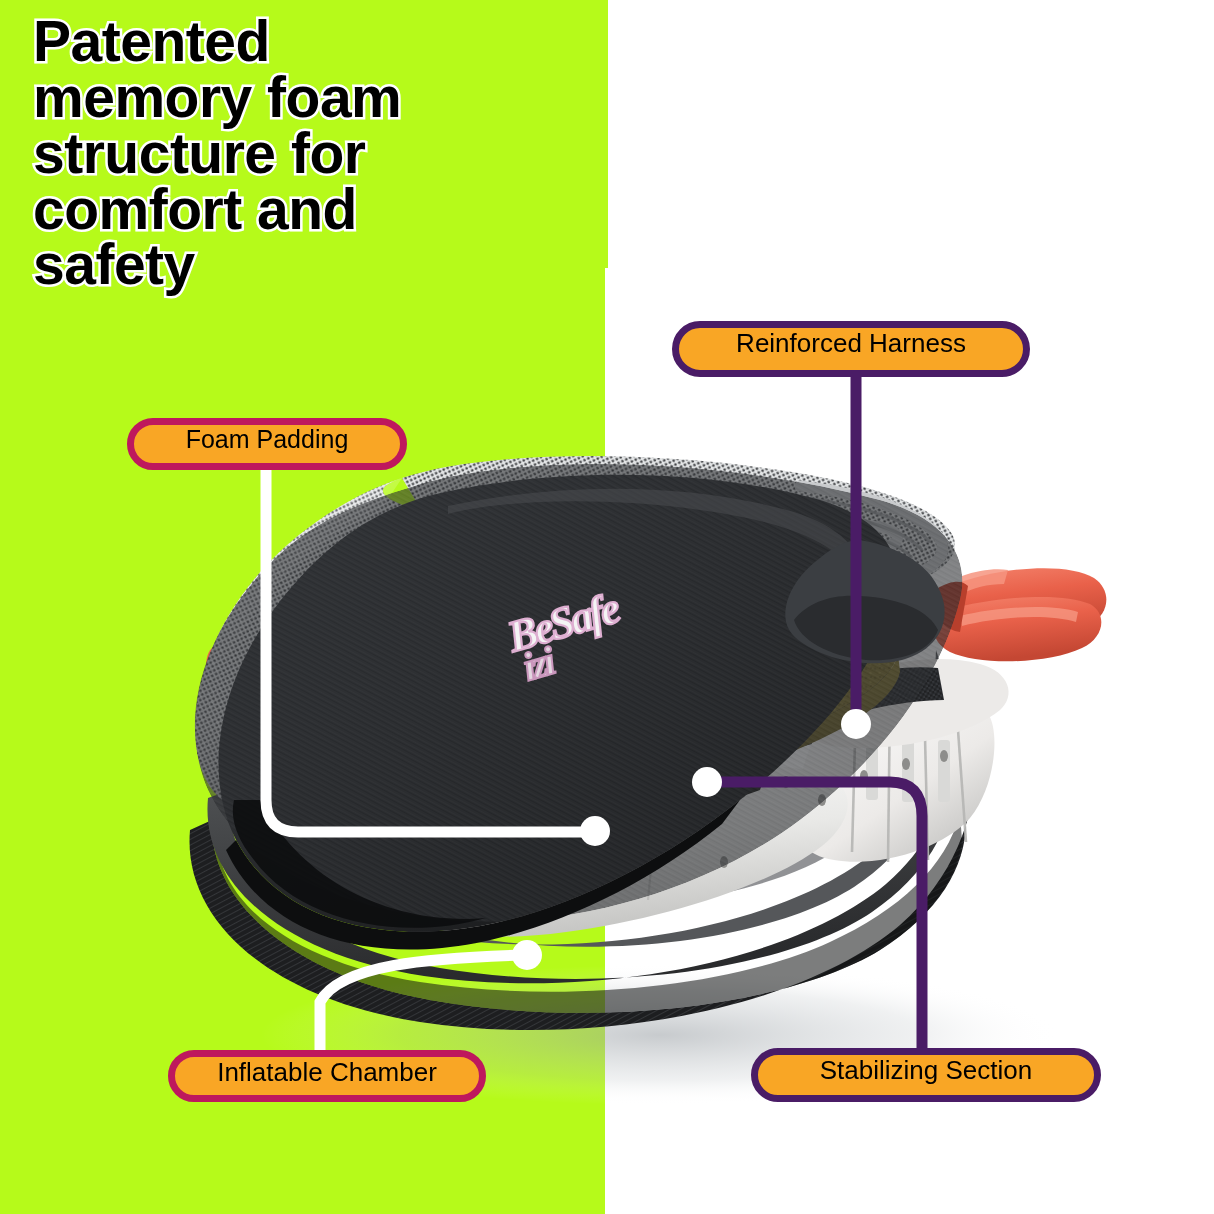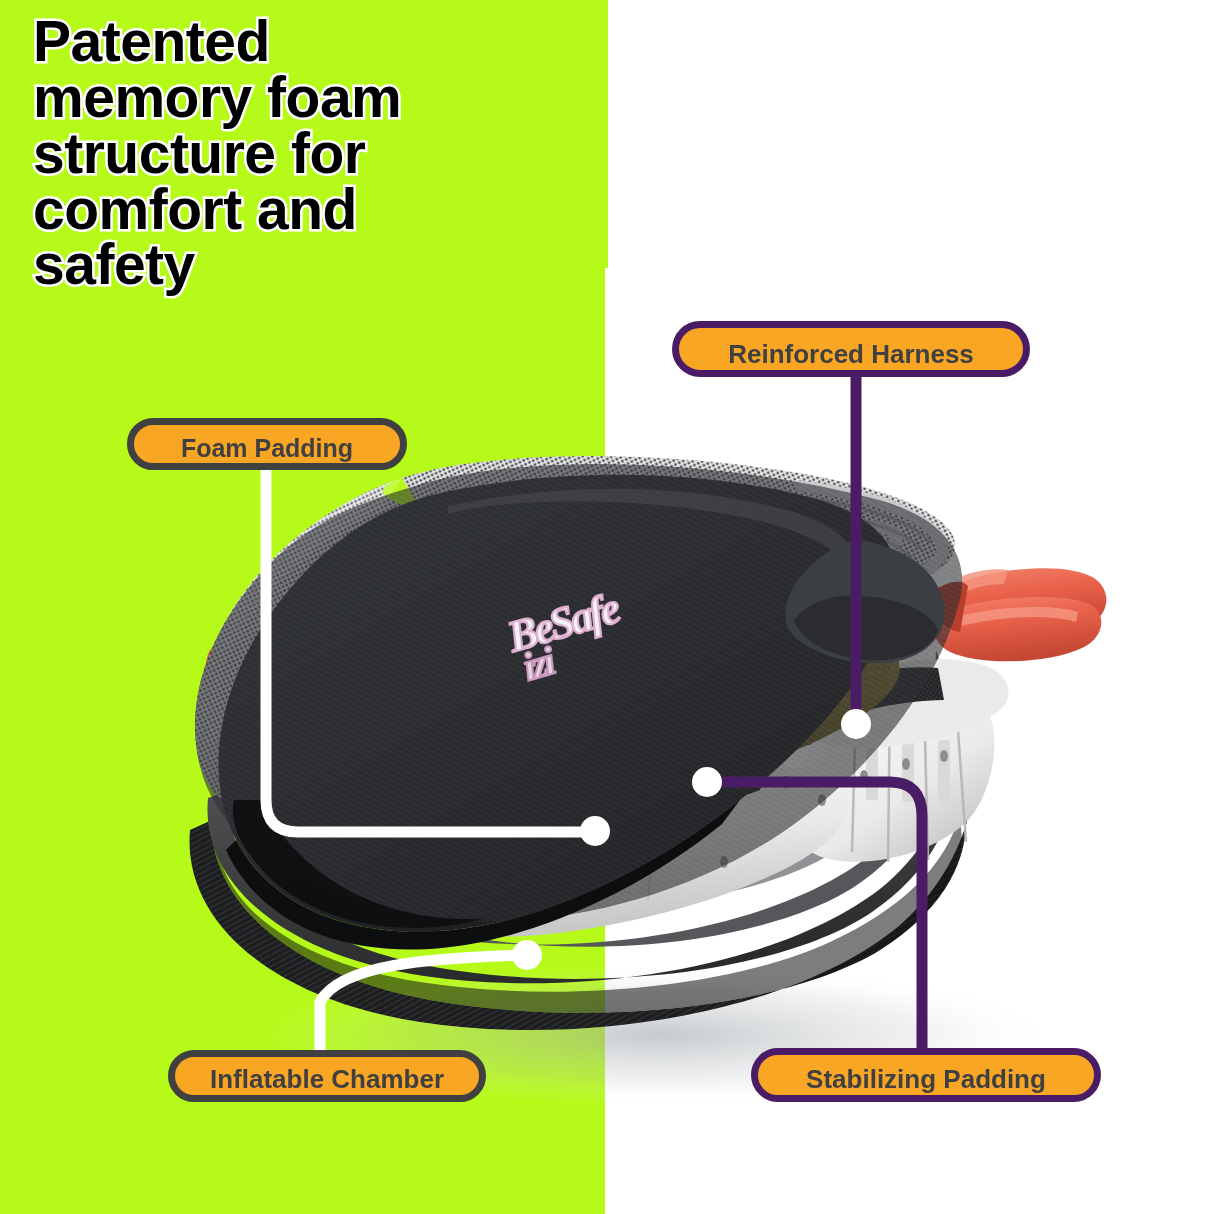--- a/index.html
+++ b/index.html
@@ -38,29 +38,29 @@
   
   .product-wrap { position:absolute; left:0; top:0; width:1214px; height:1214px; pointer-events:none; }
   .product-wrap svg { display:block; }
 
   
   .leaders { position:absolute; left:0; top:0; width:1214px; height:1214px; pointer-events:none; }
 
   
   .pill {
     position:absolute;
-    display:flex; align-items:flex-end; justify-content:center;
+    display:flex; align-items:flex-start; justify-content:center;
     background:#f9a625;
-    color:#404040;
-    font-weight:700;
+    color:#000000;
+    font-weight:400;
     border-radius:999px;
     white-space:nowrap;
     box-sizing:border-box;
   }
-  .pill.white-ring { border:7px solid #404040; }
+  .pill.white-ring { border:7px solid #be185d; }
   .pill.purple-ring { border:7px solid #4a1c66; }
 
   #pill-foam        { left:127px; top:418px;  width:280px; height:52px;  font-size:25px; }
   #pill-harness     { left:672px; top:321px;  width:358px; height:56px;  font-size:26px; }
   #pill-inflatable  { left:168px; top:1050px; width:318px; height:52px;  font-size:26px; }
   #pill-stabilizing { left:751px; top:1048px; width:350px; height:54px;  font-size:26px; }
 </style>
 </head>
 <body>
 
@@ -295,16 +295,16 @@
 
   <div class="pill purple-ring" id="pill-harness">
     <span>Reinforced Harness</span>
   </div>
 
   <div class="pill white-ring" id="pill-inflatable">
     <span>Inflatable Chamber</span>
   </div>
 
   <div class="pill purple-ring" id="pill-stabilizing">
-    <span>Stabilizing Padding</span>
+    <span>Stabilizing Section</span>
   </div>
 
 </div>
 
 </body></html>

